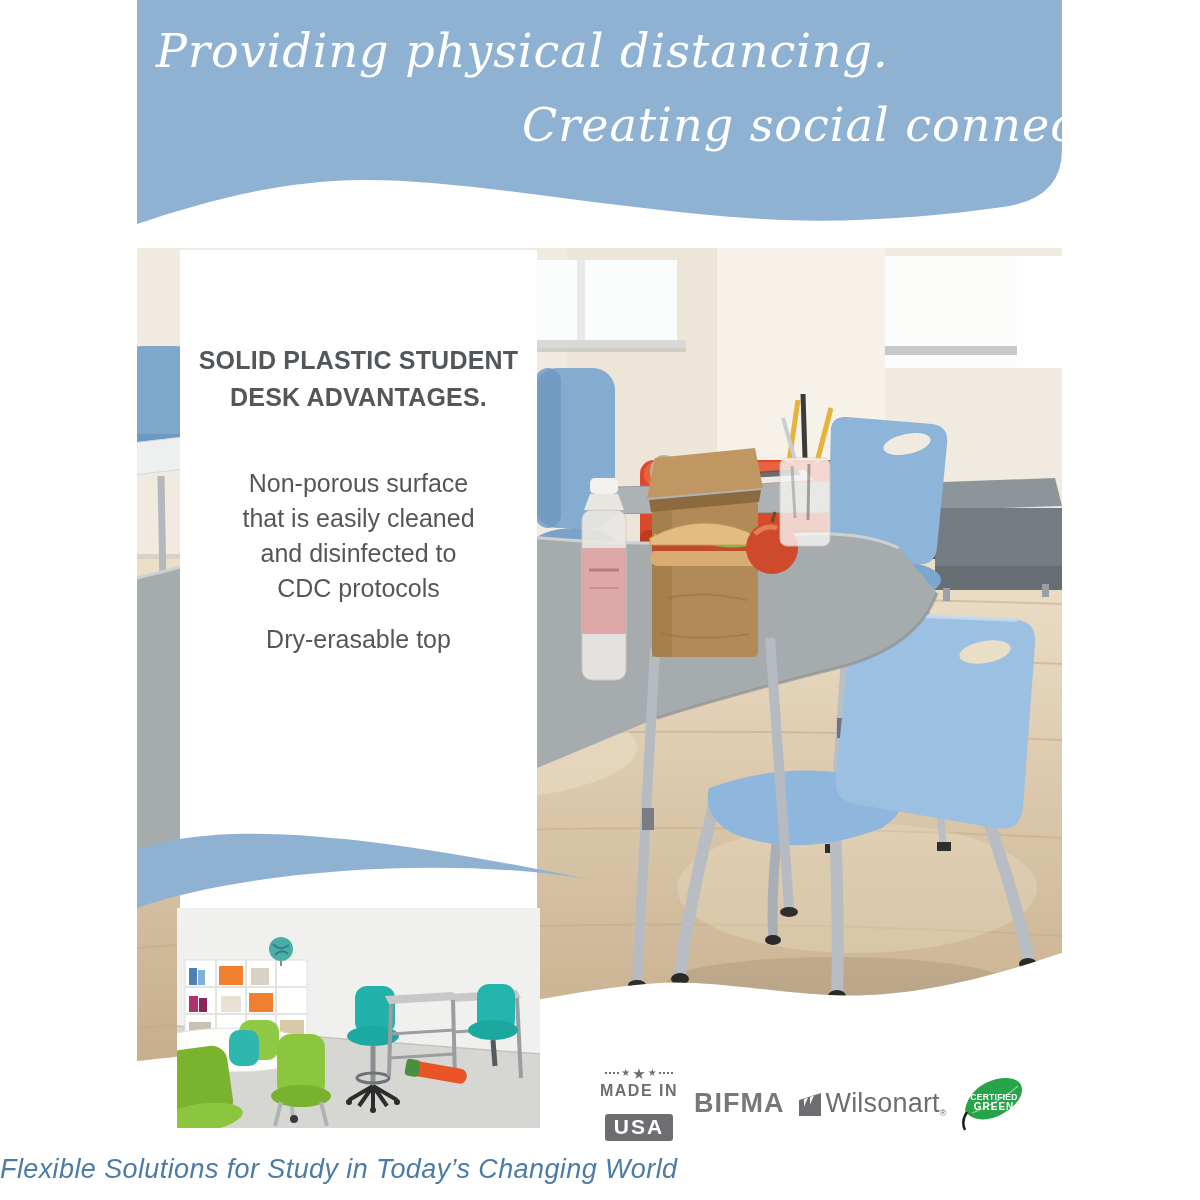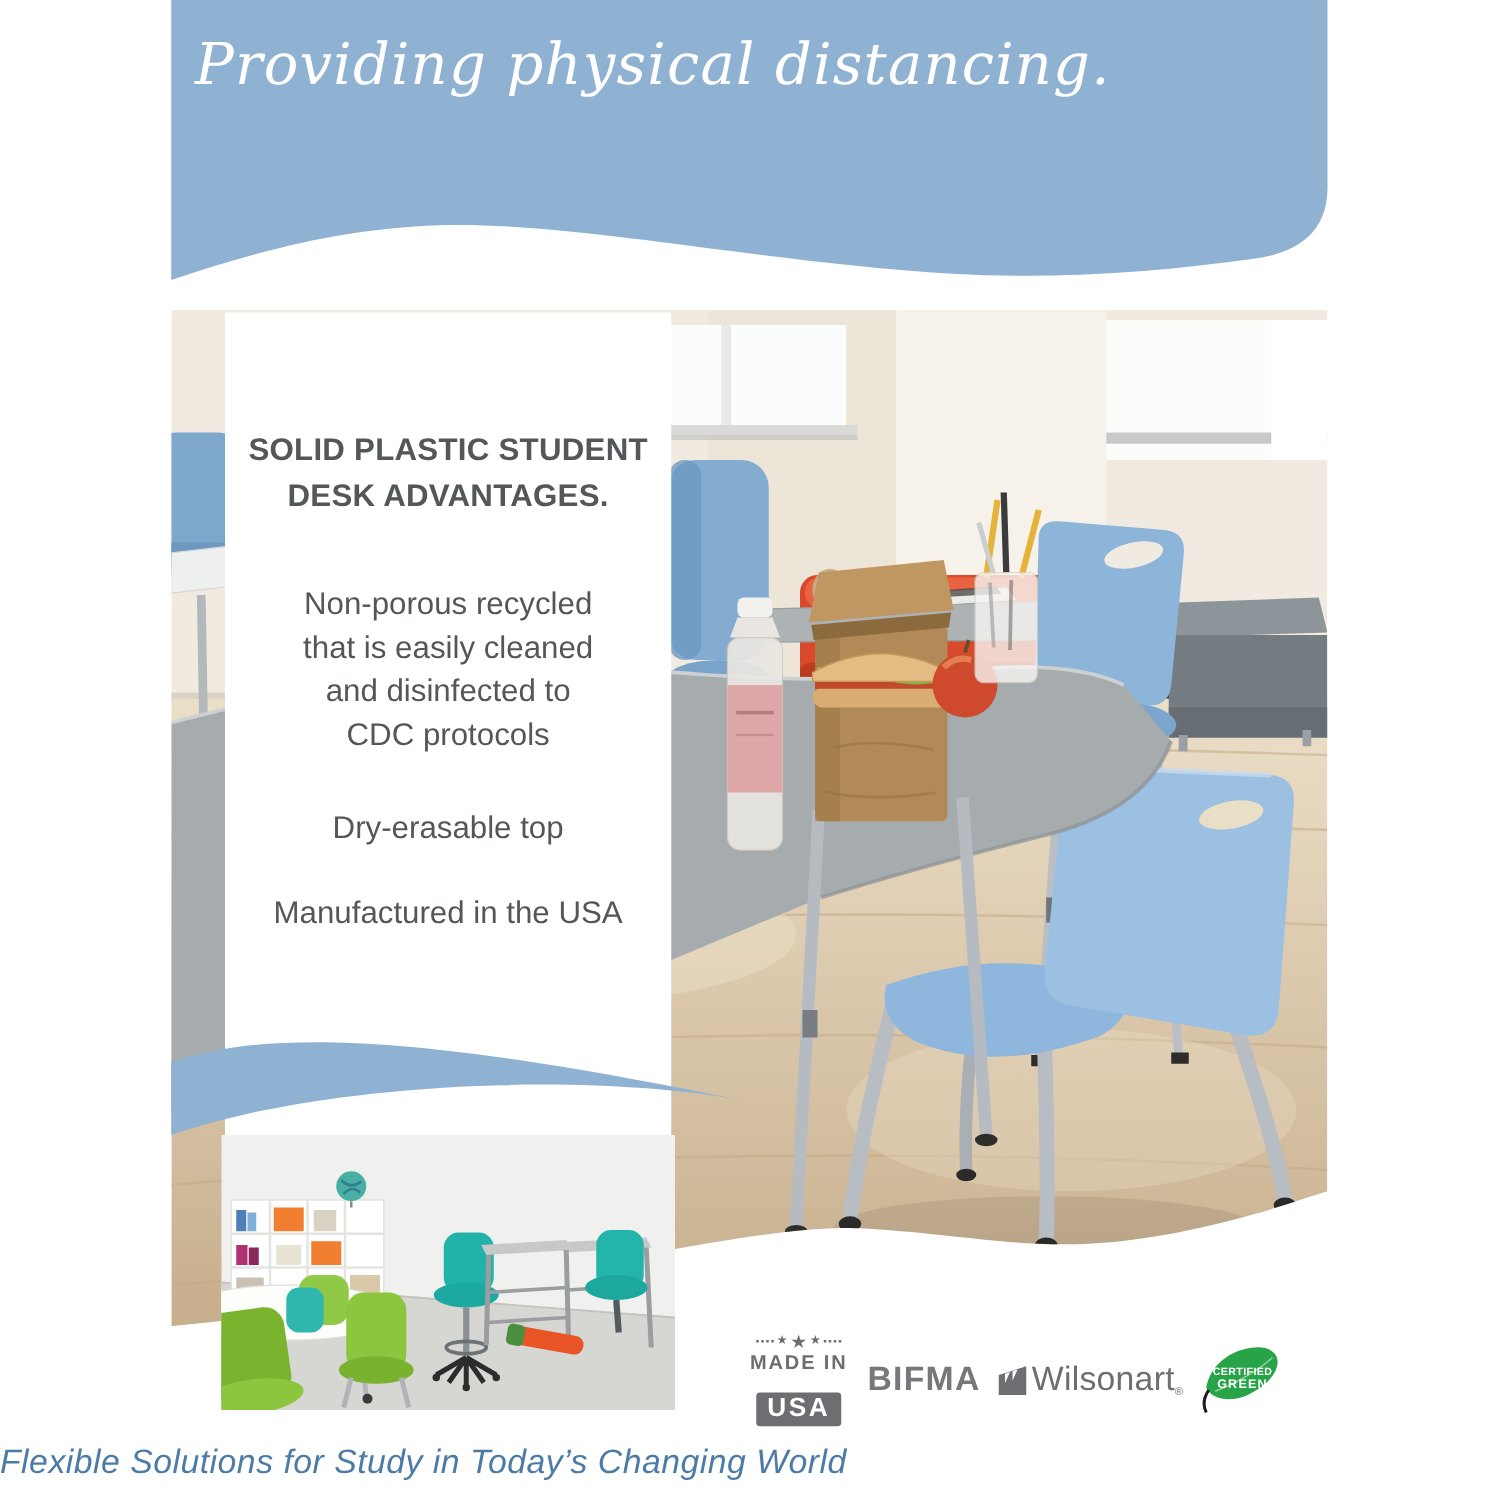--- a/index.html
+++ b/index.html
@@ -15,21 +15,21 @@
   #script1{left:156px;top:24px;}
   #script2{left:522px;top:98px;}
 
   
   #info-panel{left:180px;top:250px;width:357px;height:658px;background:#ffffff;
               color:#54575A;text-align:center;z-index:4;box-sizing:border-box;padding:92px 6px 0 6px;}
   #panel-heading{font-size:25px;font-weight:bold;line-height:37px;letter-spacing:.2px;}
   .bullet{font-size:25px;line-height:35px;}
   #bullet-0{margin-top:50px;}
   #bullet-1{margin-top:31px;}
-  #bullet-2{margin-top:39px;}
+  #bullet-2{margin-top:16px;}
   #bullet-3{margin-top:33px;}
 
   
   #main-photo{left:137px;top:248px;width:925px;height:815px;z-index:1;}
   #swoosh{left:130px;top:810px;width:480px;height:105px;z-index:6;}
   #secondary-photo{left:177px;top:908px;width:363px;height:220px;z-index:5;}
 
   
   #logos-row{left:598px;top:1064px;width:420px;height:78px;display:flex;align-items:center;
              gap:14px;z-index:5;}
@@ -54,20 +54,21 @@
 </head>
 <body>
 
 <div id="page">
 
   <svg id="banner-svg" class="abs" viewBox="0 0 1200 240">
     <path d="M137 0 H1062 V150 Q1062 199 1003 207 C930 217 848 224 762 219
              C612 210 468 179 362 180 C276 181 203 202 137 224 Z" fill="#8FB1D2"></path>
   </svg>
   <div id="script1" class="abs script-line">Providing physical distancing.</div>
+  <div id="script2" class="abs script-line">Creating social connection.</div>
 
   <svg id="main-photo" class="abs" viewBox="0 0 925 815">
     <defs>
       <linearGradient id="floorG" x1="0" y1="0" x2="0" y2="1">
         <stop offset="0" stop-color="#ecdfc8"></stop>
           <stop offset="1" stop-color="#c7ae8c"></stop>
       </linearGradient>
       <clipPath id="photoClip">
         <path d="M0 0 H925 V705 C898 713 858 729 788 741 C698 756 652 741 558 735
                  C470 729 300 777 152 796 C96 803 38 809 0 813 Z"></path>
@@ -232,26 +233,25 @@
         <rect x="643" y="210" width="50" height="88" rx="7" fill="#f7f6f3" opacity=".8" stroke="#d6d1c9"></rect>
         <line x1="655" y1="218" x2="658" y2="270" stroke="#8a8a88" stroke-width="3" opacity=".5"></line>
         <line x1="672" y1="216" x2="671" y2="272" stroke="#5a5a58" stroke-width="3" opacity=".5"></line>
       </g>
     </g>
   </svg>
 
   <div id="info-panel" class="abs">
     <div id="panel-heading" class="pre">SOLID PLASTIC STUDENT
 DESK ADVANTAGES.</div>
-    <div id="bullet-0" class="bullet pre">Non-porous recycled
+    <div id="bullet-0" class="bullet pre">Non-porous surface
 that is easily cleaned
 and disinfected to
 CDC protocols</div>
     <div id="bullet-2" class="bullet">Dry-erasable top</div>
-    <div id="bullet-3" class="bullet">Manufactured in the USA</div>
   </div>
 
   <svg id="swoosh" class="abs" viewBox="0 0 480 105">
     <path d="M7 40 C80 14 200 16 462 70 C330 46 120 58 7 98 Z" fill="#8FB1D2"></path>
   </svg>
 
   <svg id="secondary-photo" class="abs" viewBox="0 0 363 220">
     <rect x="0" y="0" width="363" height="220" fill="#f0f0ee"></rect>
     <path d="M0 118 L363 146 L363 220 L0 220 Z" fill="#d6d6d3"></path>
     <path d="M0 118 L363 146" stroke="#c2c2bf" stroke-width="1.5"></path>

